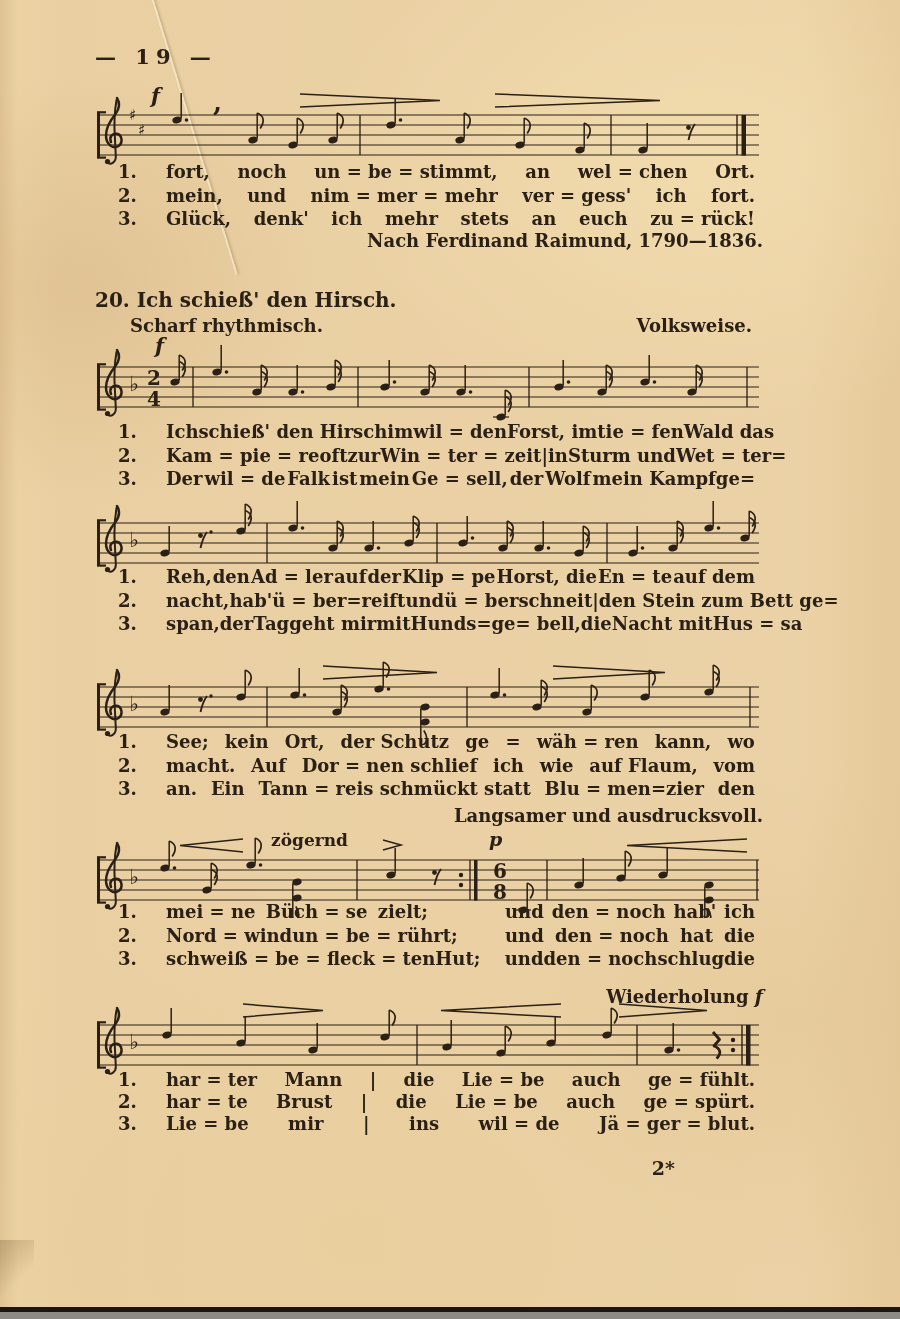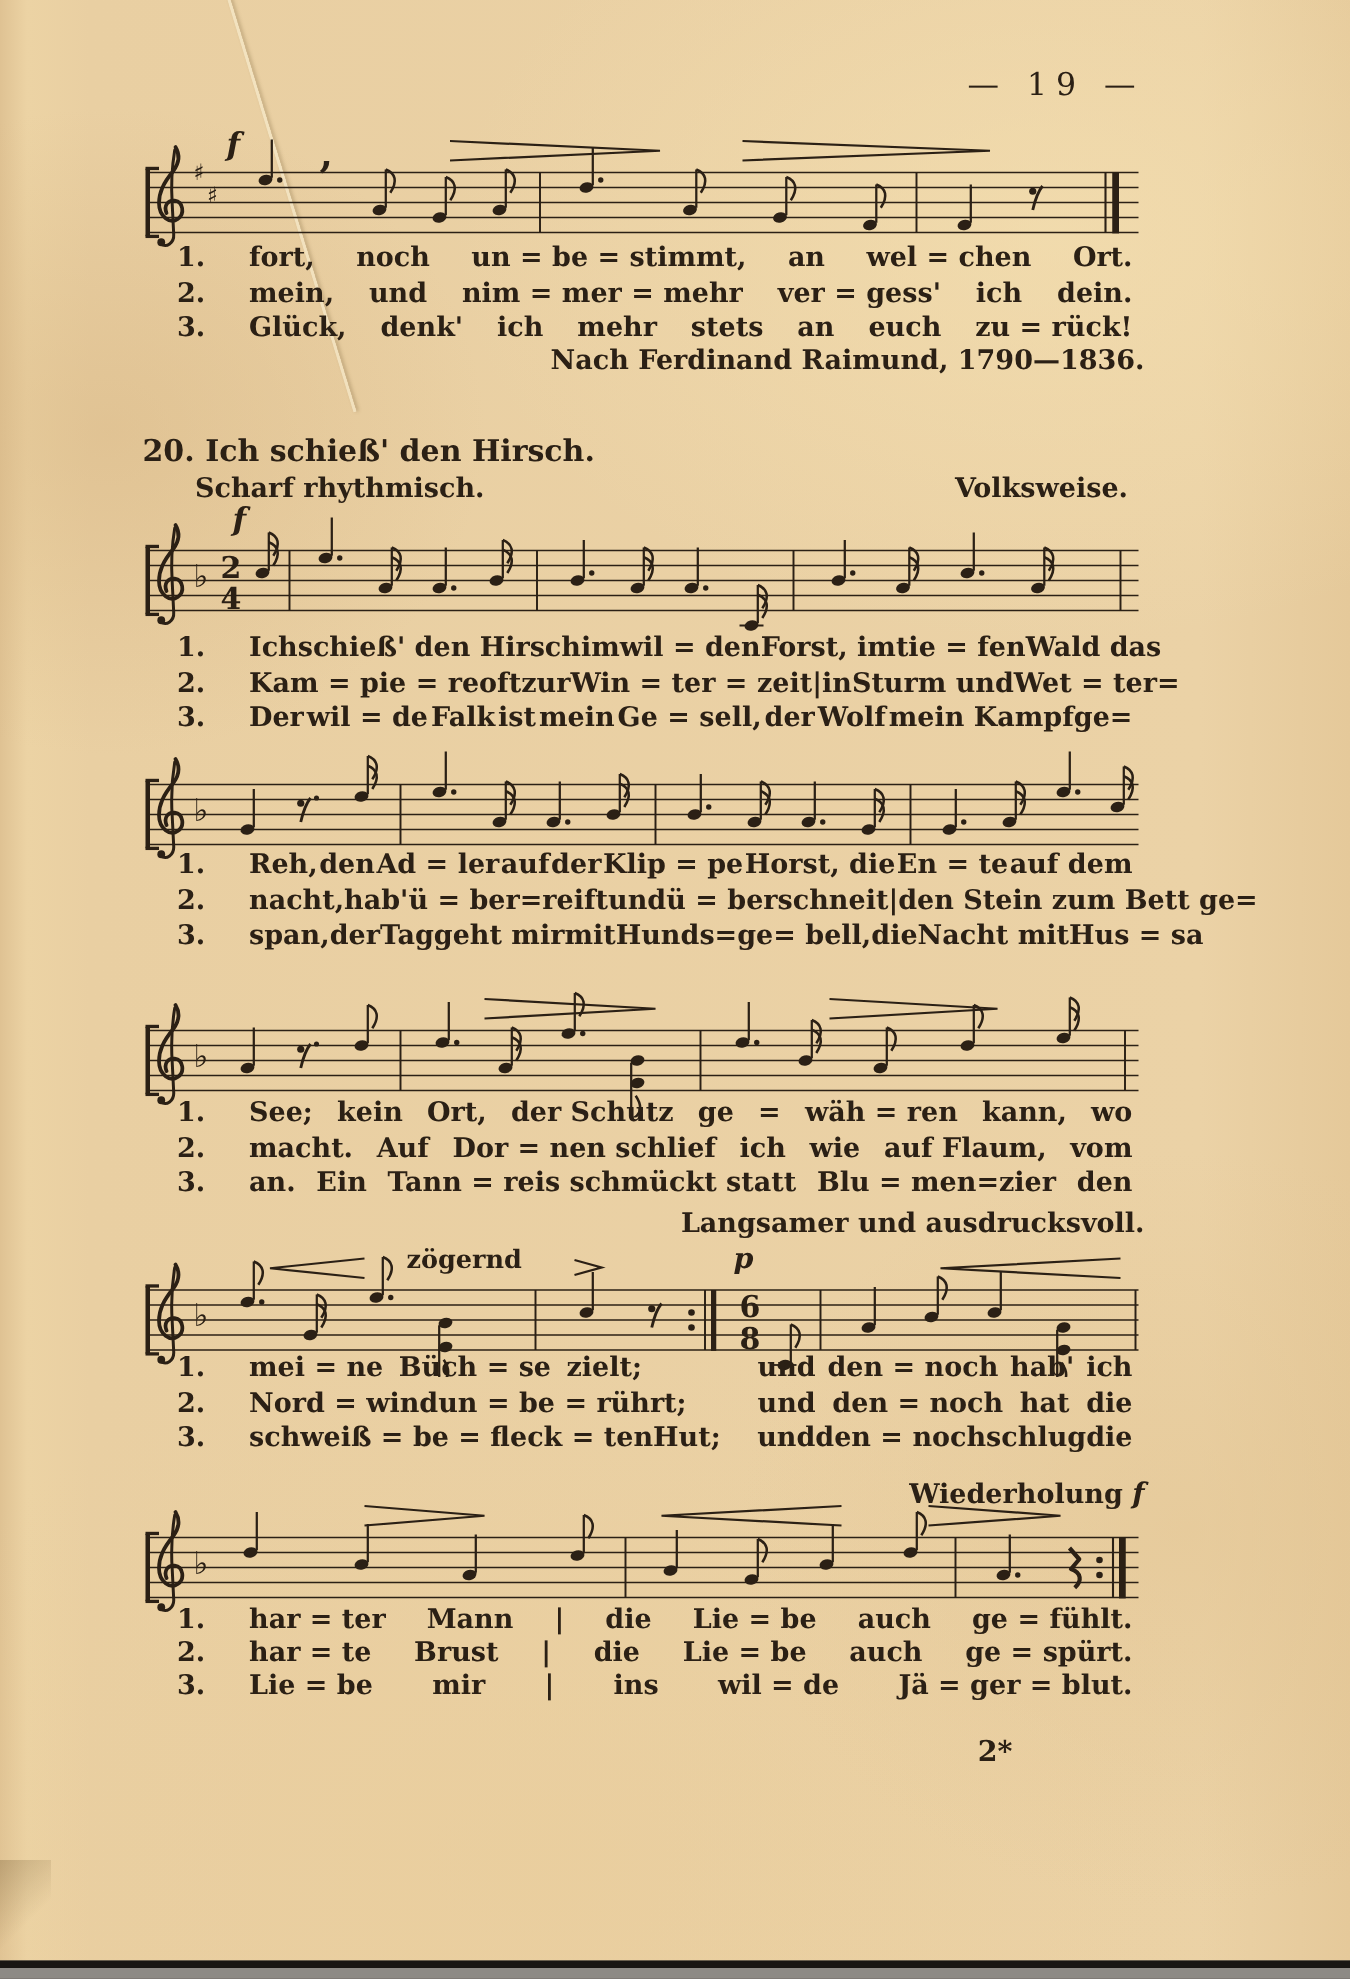--- a/index.html
+++ b/index.html
@@ -23,22 +23,22 @@
   .crease{
     position:absolute;left:148px;top:-12px;width:2px;height:300px;
     background:rgba(248,236,208,.65);box-shadow:1.5px 0 2.5px rgba(110,85,45,.35);
     transform:rotate(-17deg);transform-origin:top left;
   }
   .corner-fold{
     position:absolute;left:0;top:1240px;width:34px;height:67px;
     background:linear-gradient(135deg, rgba(120,95,55,.35), rgba(120,95,55,0) 60%);
   }
   .pageline{
-    position:absolute;left:95px;top:44px;width:668px;text-align:right;
-    font-size:21px;font-weight:400;letter-spacing:6px;
+    position:absolute;left:95px;top:44px;width:668px;text-align:left;
+    font-size:21px;font-weight:700;letter-spacing:6px;
   }
   .staff-wrap{position:absolute;left:95px;width:668px;height:88px}
   .staff-svg{position:absolute;left:0;top:0}
   .dyn{
     position:absolute;font-style:italic;font-weight:700;font-size:21px;
     font-family:"DejaVu Serif",serif;
   }
   .small-mark{position:absolute;font-weight:700;font-size:17px}
   .lyrics{position:absolute;left:118px;width:645px;font-weight:700;font-size:18px}
   .vrow{display:flex;line-height:23.5px}
@@ -138,21 +138,21 @@
         </span>
       </div>
       <div class="vrow">
         <span class="vnum">2.</span>
         <span class="vwords">
           <span class="w">mein,</span>
           <span class="w">und</span>
           <span class="w">nim = mer = mehr</span>
           <span class="w">ver = gess'</span>
           <span class="w">ich</span>
-          <span class="w">dein.</span>
+          <span class="w">fort.</span>
         </span>
       </div>
       <div class="vrow">
         <span class="vnum">3.</span>
         <span class="vwords">
           <span class="w">Glück,</span>
           <span class="w">denk'</span>
           <span class="w">ich</span>
           <span class="w">mehr</span>
           <span class="w">stets</span>

